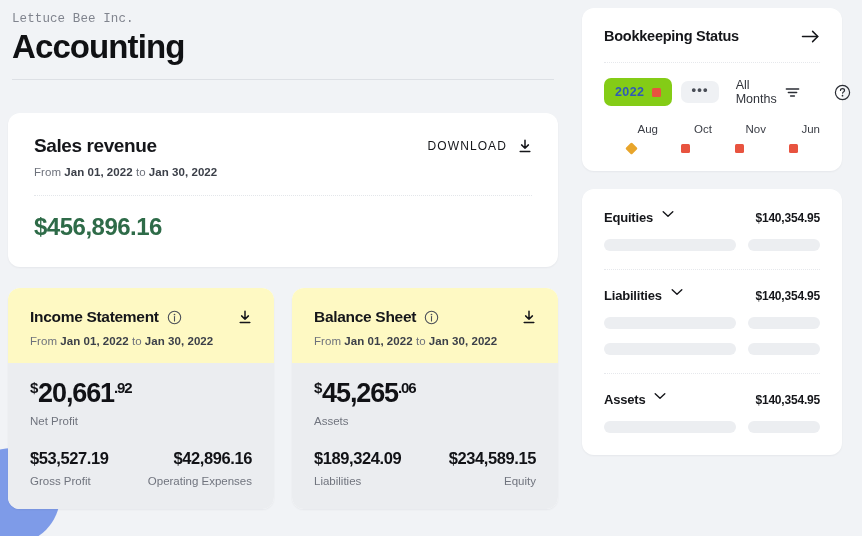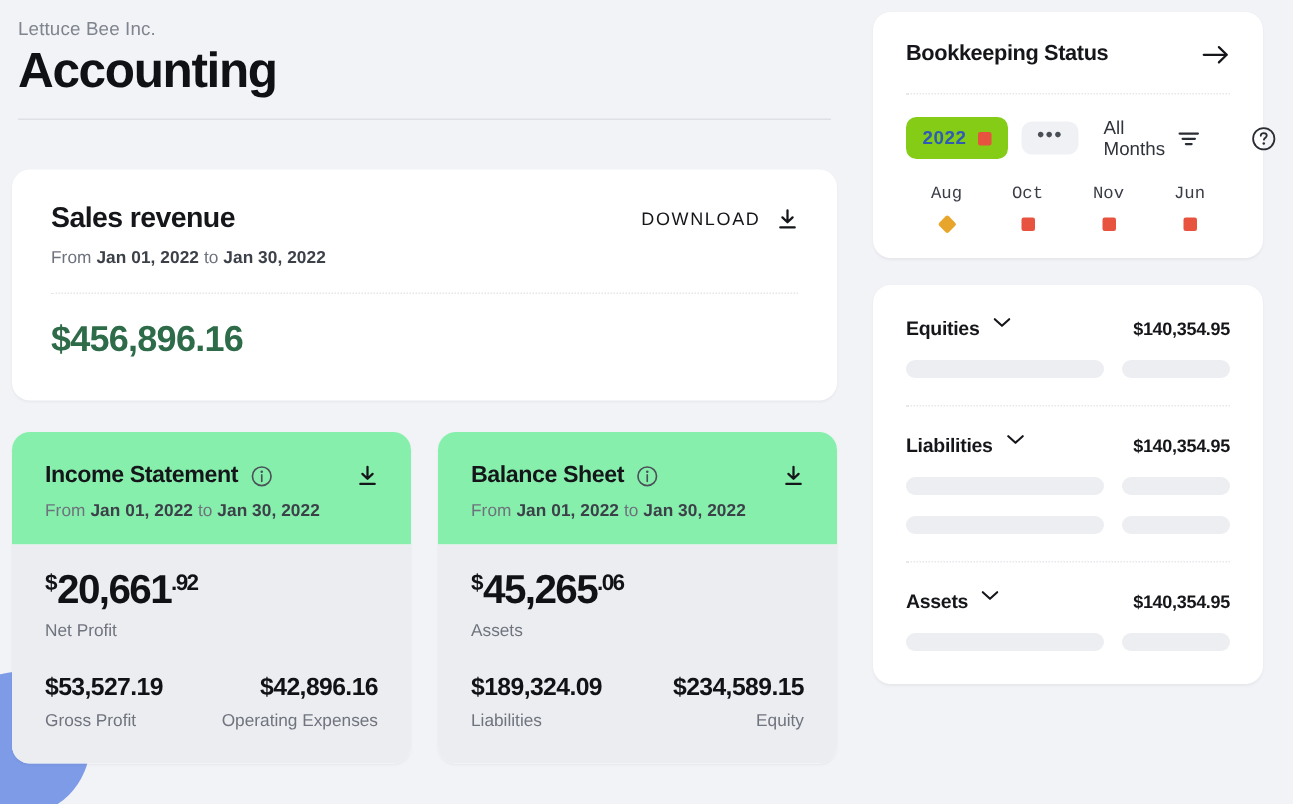--- a/index.html
+++ b/index.html
@@ -46,20 +46,21 @@
     width: 296px;
     padding: 0 20px 0 16px;
   }
 
   
   .company {
     font-size: 12.5px;
     color: #80848E;
     letter-spacing: .1px;
     padding: 4px 0 0 4px;
+    font-family: Liberation Mono, monospace;
   }
 
   .page-title {
     font-size: 33px;
     font-weight: 700;
     letter-spacing: -.9px;
     padding: 2px 0 0 4px;
     color: #101114;
   }
 
@@ -142,21 +143,21 @@
 
   .stmt-card {
     width: 266px;
     border-radius: 12px;
     overflow: hidden;
     background: #FFFFFF;
     box-shadow: 0 1px 2px rgba(22,26,38,.05);
   }
 
   .stmt-head {
-    background: #86efac;
+    background: #fef9c3;
     padding: 20px 22px 16px 22px;
   }
 
   .stmt-head-top {
     display: flex;
     align-items: center;
     justify-content: space-between;
   }
 
   .stmt-title-wrap {
@@ -295,22 +296,21 @@
     background: #DFE2E7;
     margin: 0 9px 0 7px;
   }
 
   .bk-months {
     display: flex;
     margin-top: 17px;
   }
   .month-col {
     flex: 1;
-    text-align: center;
-    font-family: Liberation Mono, monospace;
+    text-align: right;
   }
   .month-name {
     font-size: 11.5px;
     color: #3A3D45;
     font-weight: 400;
   }
   .month-mark {
     margin: 9px auto 0 auto;
     width: 9px;
     height: 9px;

